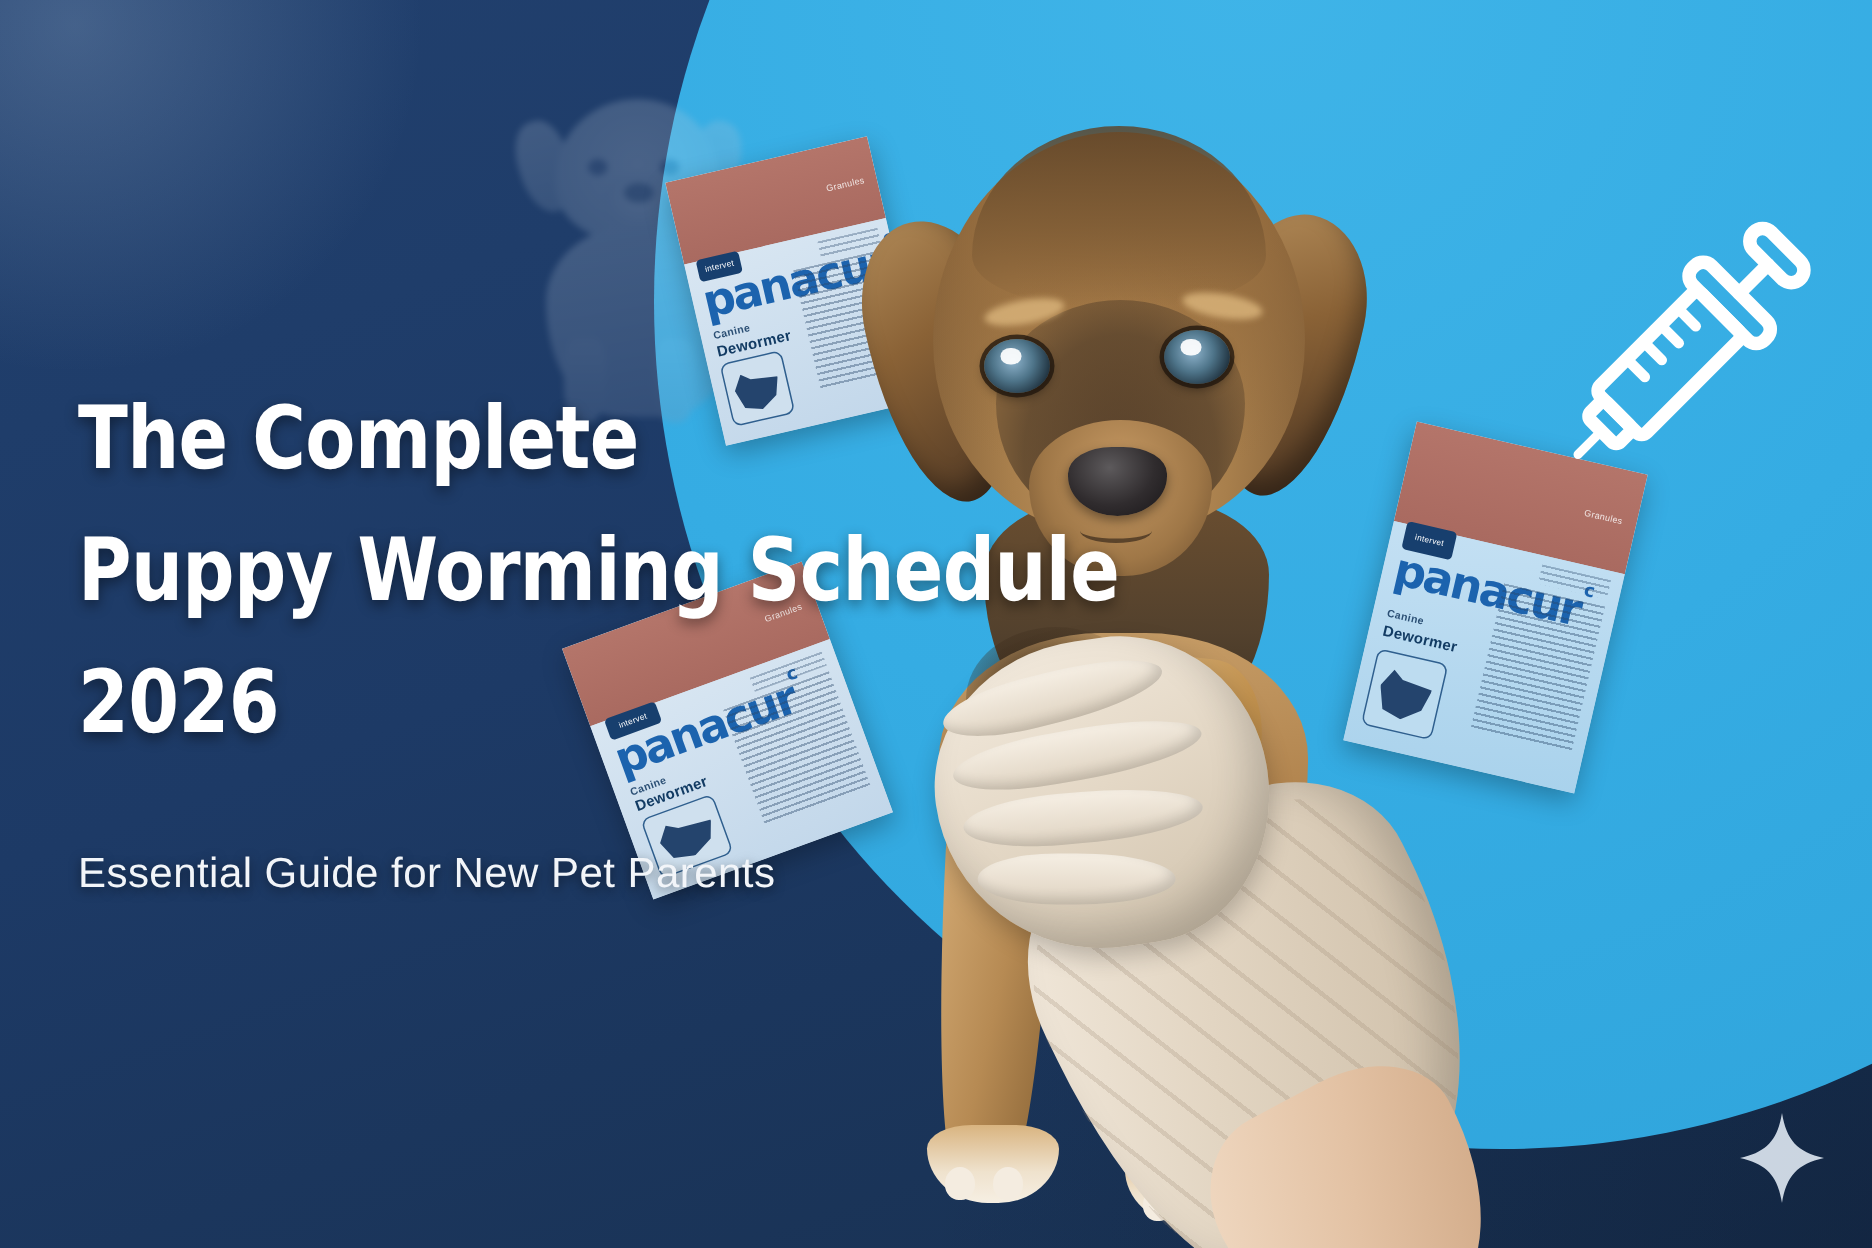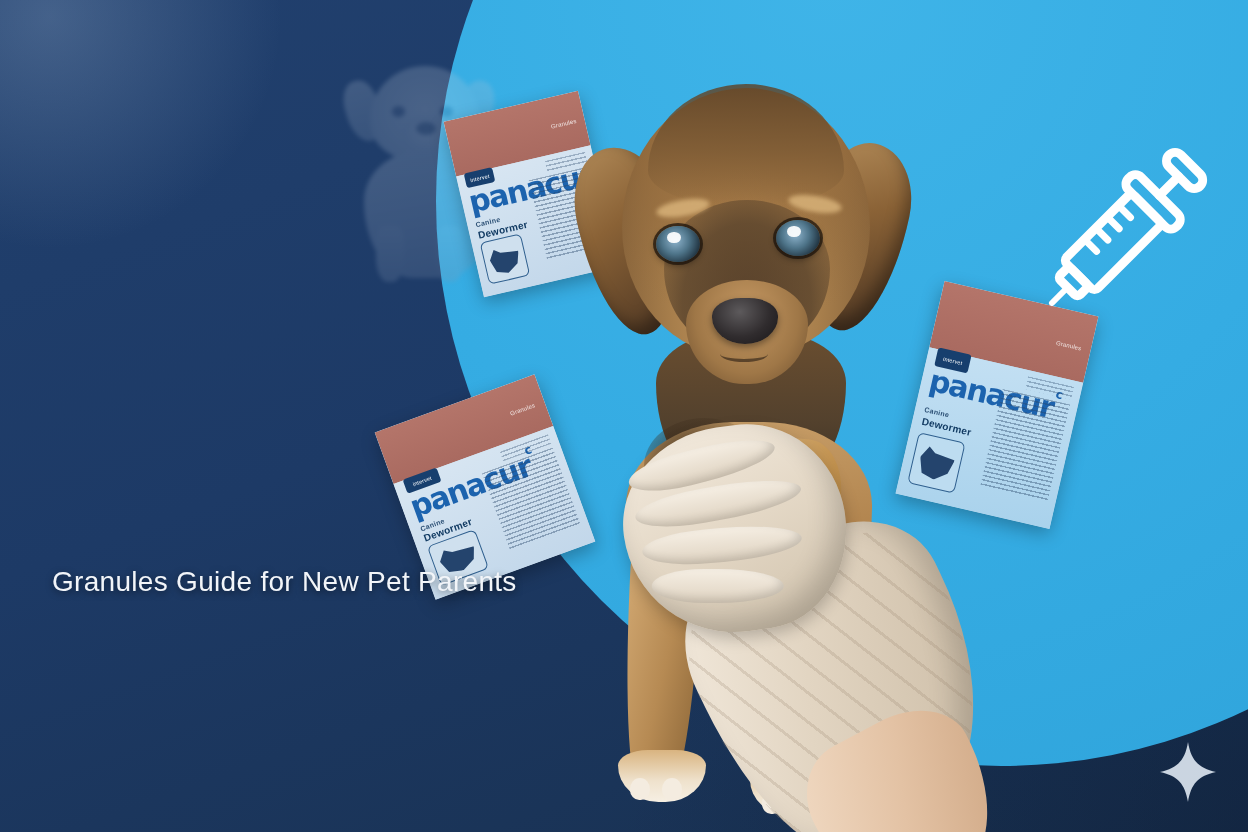--- a/index.html
+++ b/index.html
@@ -487,16 +487,21 @@
       <rect x="86" y="166" width="28" height="16" rx="4" stroke-width="9"></rect>
 
       <line x1="100" y1="182" x2="100" y2="204" stroke-width="6"></line>
     </g>
   </svg>
 
   <svg id="sparkle" viewBox="0 0 60 64">
     <path d="M30 2 C33 20 40 28 58 32 C40 36 33 44 30 62 C27 44 20 36 2 32 C20 28 27 20 30 2 Z" fill="#dfe8f2" opacity="0.9"></path>
   </svg>
 
-
-  <div class="subtitle">Granules Guide for New Pet Parents</div>
+  <div class="text-wrap">
+    <div class="headline">The Complete</div>
+    <div class="headline">Puppy Worming Schedule</div>
+    <div class="headline">2026</div>
+  </div>
+
+  <div class="subtitle">Essential Guide for New Pet Parents</div>
 
 </div>
 
 </body></html>

